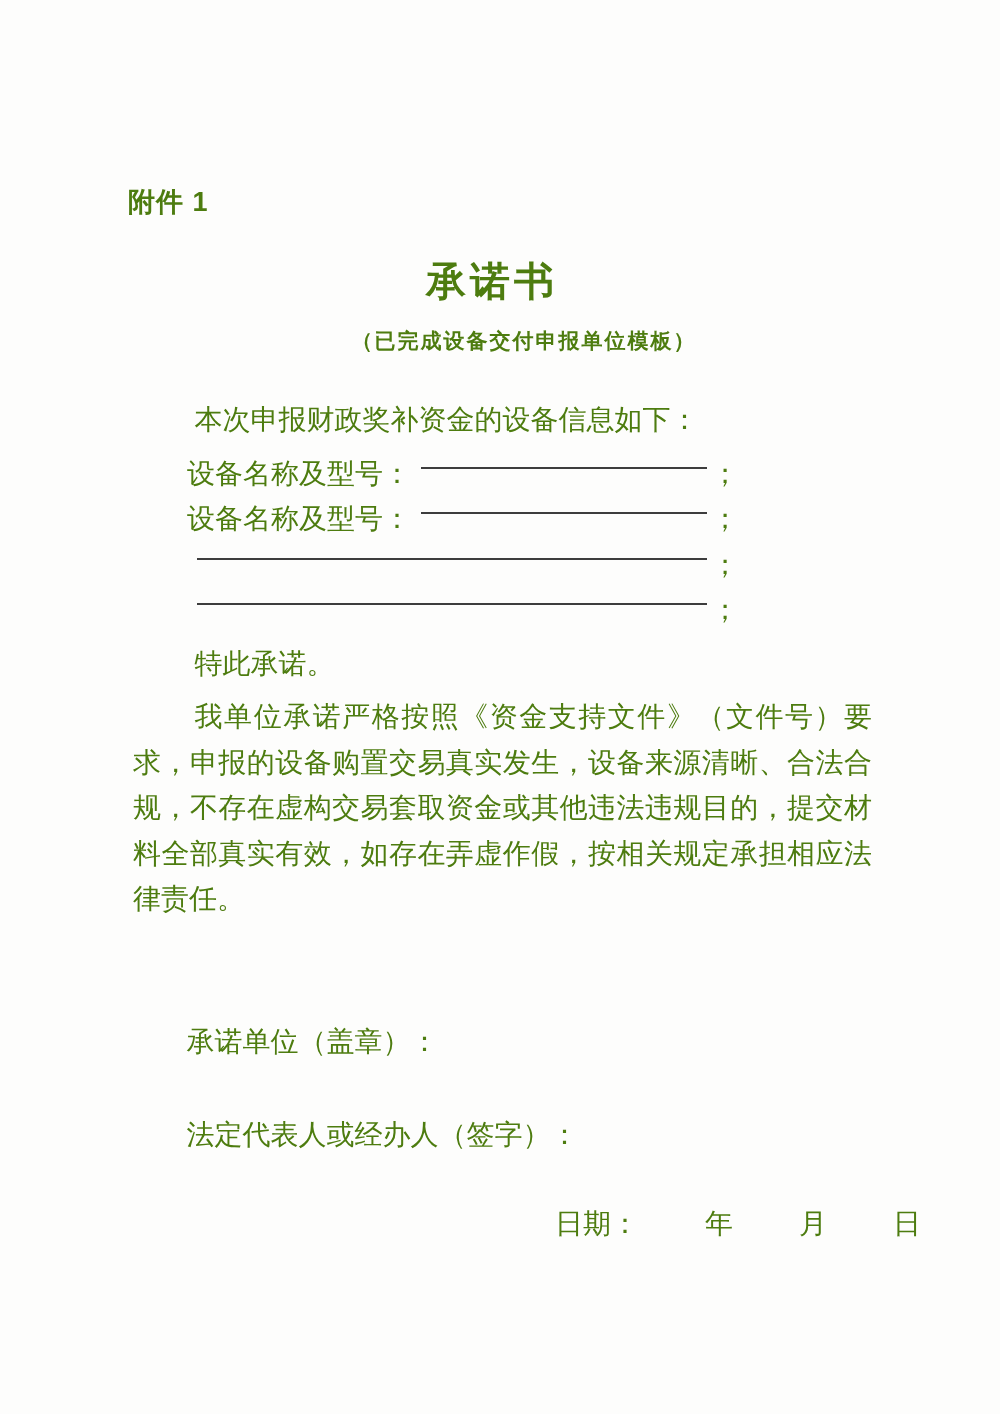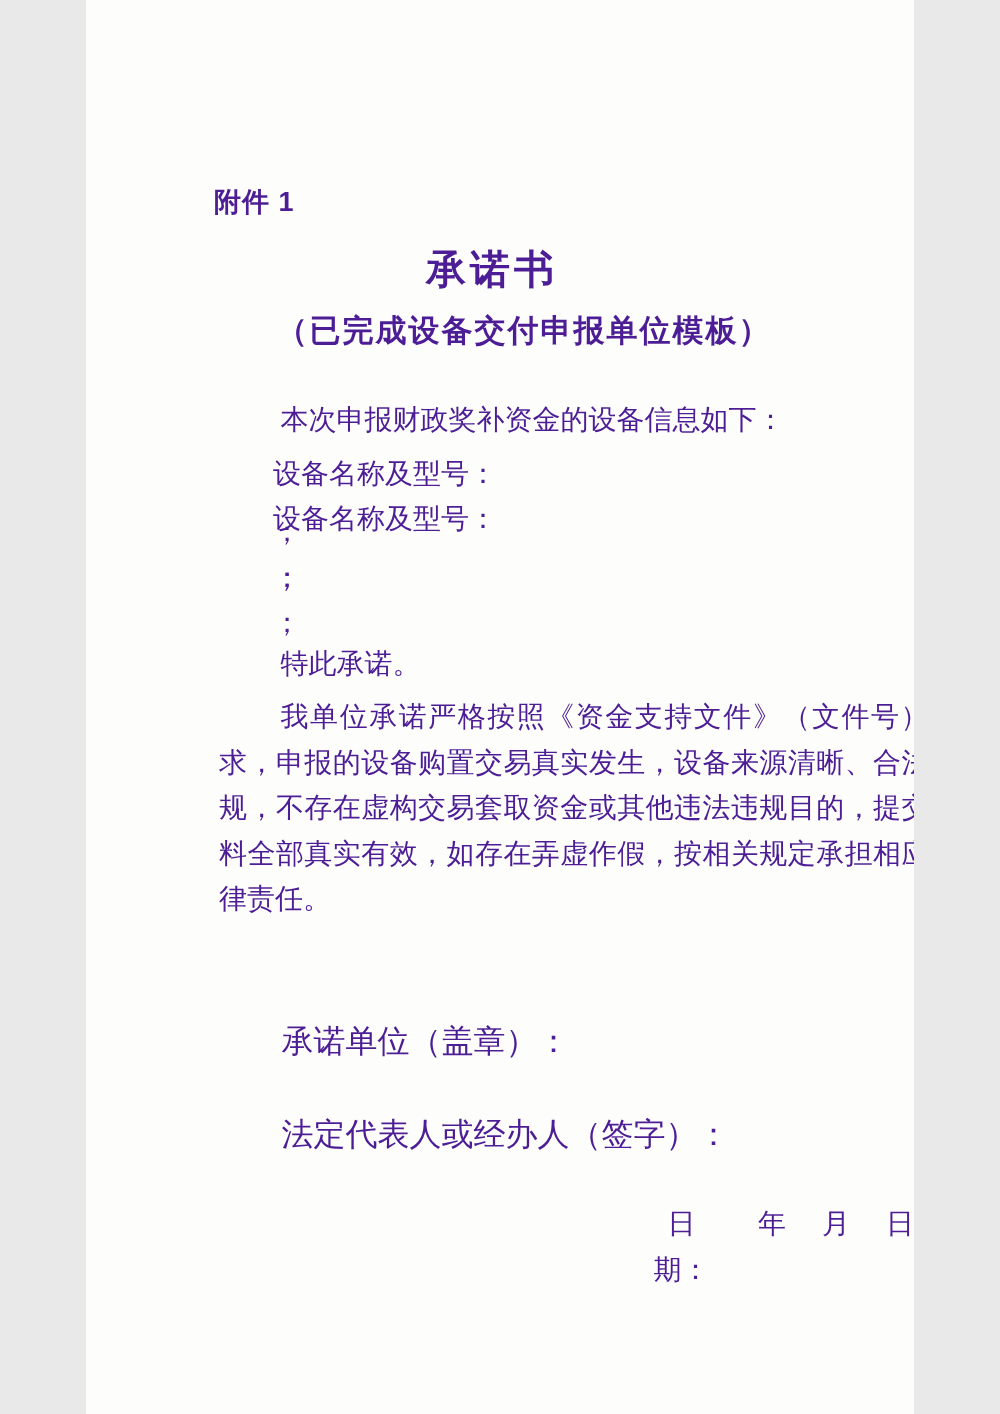--- a/index.html
+++ b/index.html
@@ -1,96 +1,95 @@
 <!DOCTYPE html>
 <html><head>
 <meta charset="utf-8">
 <style>
   html, body { margin: 0; padding: 0; background: #e9e9e9; }
   .page {
     position: relative;
-    width: 828px;
+    width: 1000px;
     height: 1414px;
     margin: 0 auto;
     background: #fdfdfc;
-    color: #4c1d95;
+    color: #4d7c0f;
     font-family: "Liberation Serif", serif;
     overflow: hidden;
   }
   .attachment {
     position: absolute;
     left: 128px;
     top: 184px;
     font-size: 27px;
     font-weight: 600;
     letter-spacing: 1px;
     font-family: "Liberation Sans", sans-serif;
   }
   .title {
     position: absolute;
     left: 0; right: 16px;
     top: 242px;
-    margin: 0;
+    margin: 12px;
     text-align: center;
     font-size: 40px;
     font-weight: bold;
     letter-spacing: 4px;
   }
   .subtitle {
     position: absolute;
     left: 0; right: 0;
-    top: 310px;
+    top: 327px;
     text-align: center;
-    font-size: 31px;
+    font-size: 21px;
     font-weight: bold;
     letter-spacing: 2px;
     margin-left: 48px;
   }
   .body {
     position: absolute;
     left: 125px;
     top: 389px;
     width: 755px;
     font-size: 28px;
     line-height: 45.5px;
     text-align: justify;
   }
   .body p { margin: 8px; }
   .indent { text-indent: 2.2em; }
   .fill-row {
     display: flex;
-    align-items: flex-start;
+    align-items: center;
     box-sizing: border-box;
     width: 614px;
     height: 45.5px;
     padding-left: 62px;
-    flex-direction: column;
   }
   .fill-label { white-space: nowrap; }
   .blank {
     flex: 1 1 auto;
     border-bottom: 2px solid #3d3d3d;
     margin: 0 4px 11px 10px;
   }
   .suffix { white-space: nowrap; }
   .sig-line {
     position: absolute;
     left: 125px;
-    font-size: 32px;
+    font-size: 28px;
     line-height: 45.5px;
     white-space: nowrap;
   }
   .sig-unit   { top: 1019px; }
   .sig-signer { top: 1112px; }
   .date-line {
     position: absolute;
     left: 555px;
     top: 1201px;
     display: flex;
-    gap: 36px;
+    gap: 66px;
     font-size: 28px;
     line-height: 45.5px;
     text-align: center;
   }
 </style>
 </head>
 <body>
 
 <div class="page">
 

